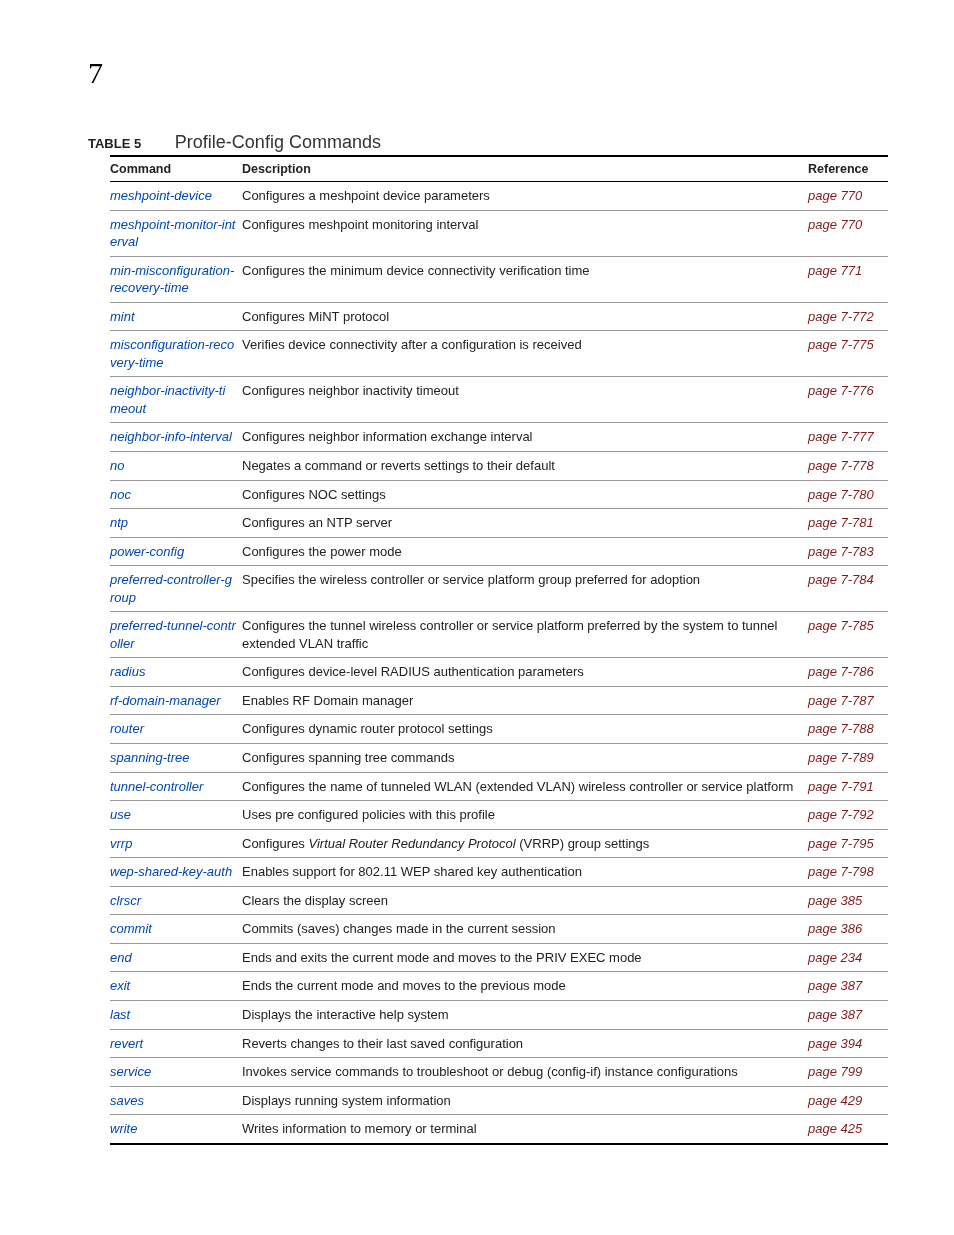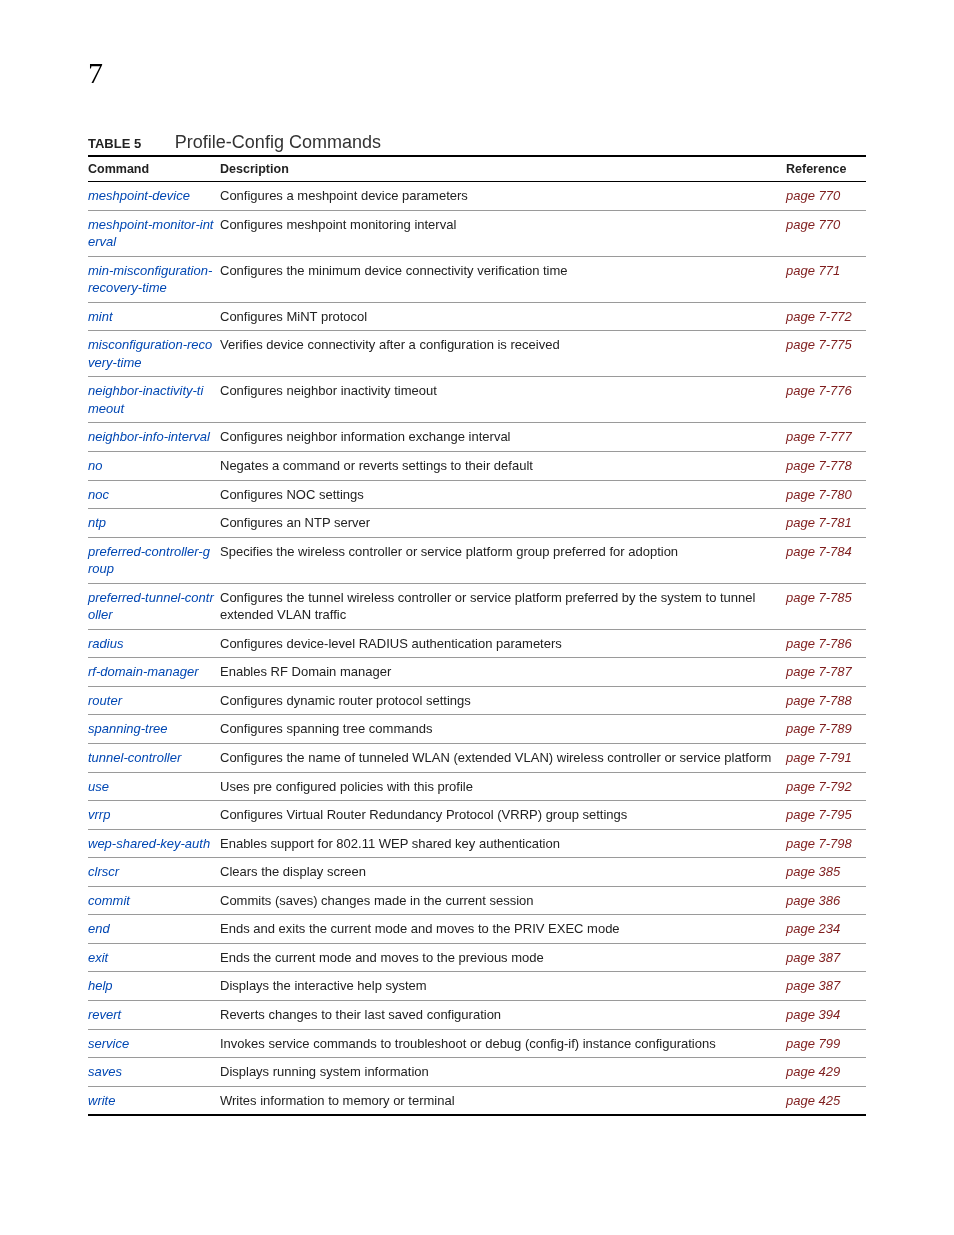--- a/index.html
+++ b/index.html
@@ -33,20 +33,21 @@
   }
   .table-caption .title {
     font-family: Arial, sans-serif;
     font-size: 18px;
     color: #333;
   }
   table {
     border-collapse: collapse;
     width: 100%;
     table-layout: fixed;
+    margin-left: 22px;
   }
   col.cmd { width: 132px; }
   col.desc { width: auto; }
   col.ref { width: 80px; }
   thead th {
     text-align: left;
     font-weight: 700;
     font-size: 12.5px;
     padding: 5px 4px 5px 0;
     border-top: 2px solid #000;
@@ -70,20 +71,21 @@
   }
   .link-cmd {
     color: #0047b3;
     font-style: italic;
     word-break: break-all;
   }
   .desc-line {
     display: inline;
   }
   .desc-italic {
+    font-style: italic;
   }
 </style>
 </head>
 <body>
 
 <div class="page">
   <h1 class="page-number">7</h1>
 
   <div class="table-caption">
     <span class="label">TABLE 5</span>
@@ -148,20 +150,25 @@
           <td><span class="link-cmd">noc</span></td>
           <td>Configures NOC settings</td>
           <td><span class="link">page 7-780</span></td>
         </tr>
         <tr>
           <td><span class="link-cmd">ntp</span></td>
           <td>Configures an NTP server</td>
           <td><span class="link">page 7-781</span></td>
         </tr>
         <tr>
+          <td><span class="link-cmd">power-config</span></td>
+          <td>Configures the power mode</td>
+          <td><span class="link">page 7-783</span></td>
+        </tr>
+        <tr>
           <td><span class="link-cmd">preferred-controller-group</span></td>
           <td>Specifies the wireless controller or service platform group preferred for adoption</td>
           <td><span class="link">page 7-784</span></td>
         </tr>
         <tr>
           <td><span class="link-cmd">preferred-tunnel-controller</span></td>
           <td>Configures the tunnel wireless controller or service platform preferred by the system to tunnel extended VLAN traffic</td>
           <td><span class="link">page 7-785</span></td>
         </tr>
         <tr>
@@ -218,21 +225,21 @@
           <td><span class="link-cmd">end</span></td>
           <td>Ends and exits the current mode and moves to the PRIV EXEC mode</td>
           <td><span class="link">page 234</span></td>
         </tr>
         <tr>
           <td><span class="link-cmd">exit</span></td>
           <td>Ends the current mode and moves to the previous mode</td>
           <td><span class="link">page 387</span></td>
         </tr>
         <tr>
-          <td><span class="link-cmd">help</span></td>
+          <td><span class="link-cmd">last</span></td>
           <td>Displays the interactive help system</td>
           <td><span class="link">page 387</span></td>
         </tr>
         <tr>
           <td><span class="link-cmd">revert</span></td>
           <td>Reverts changes to their last saved configuration</td>
           <td><span class="link">page 394</span></td>
         </tr>
         <tr>
           <td><span class="link-cmd">service</span></td>

